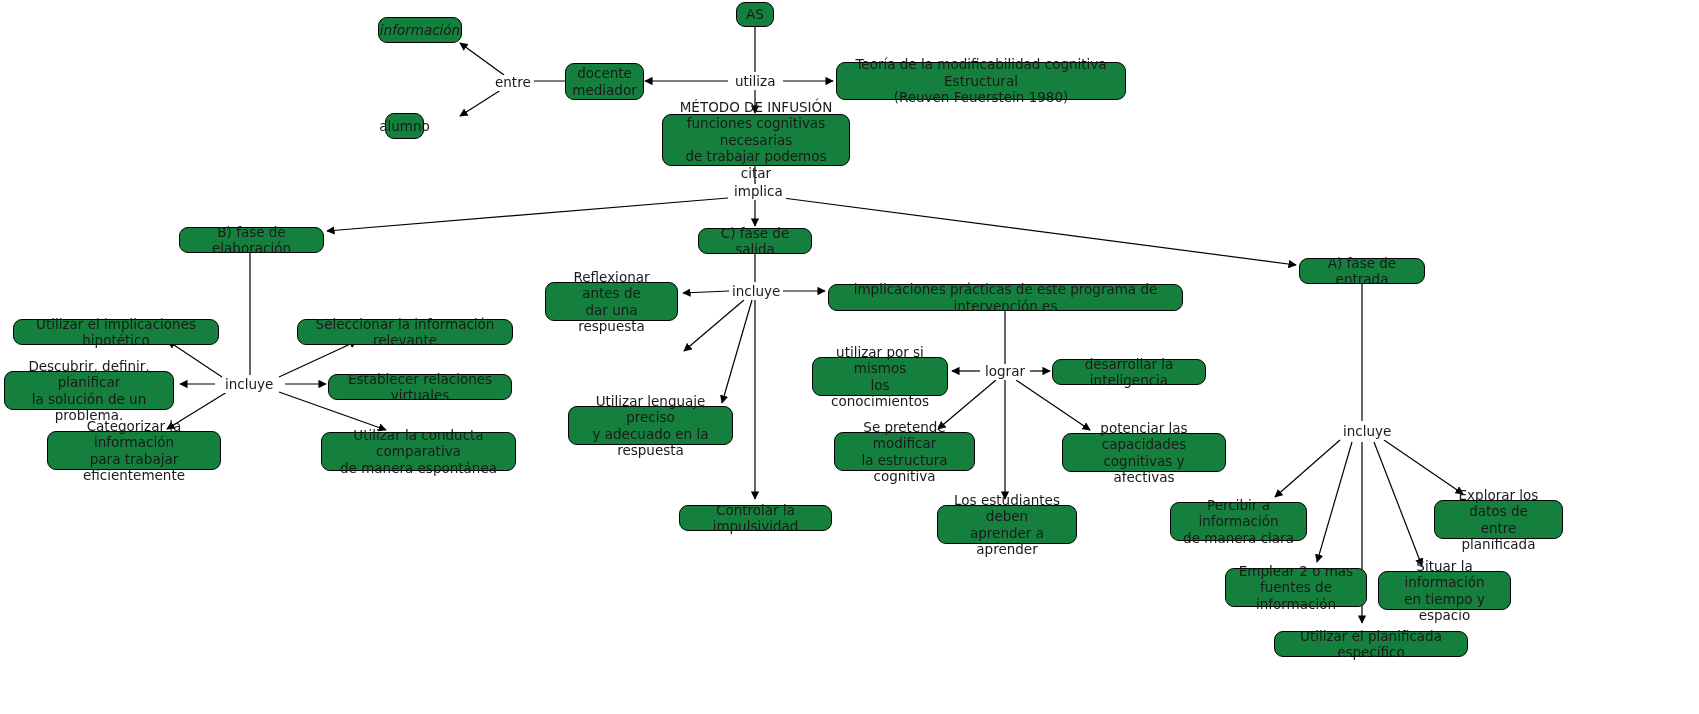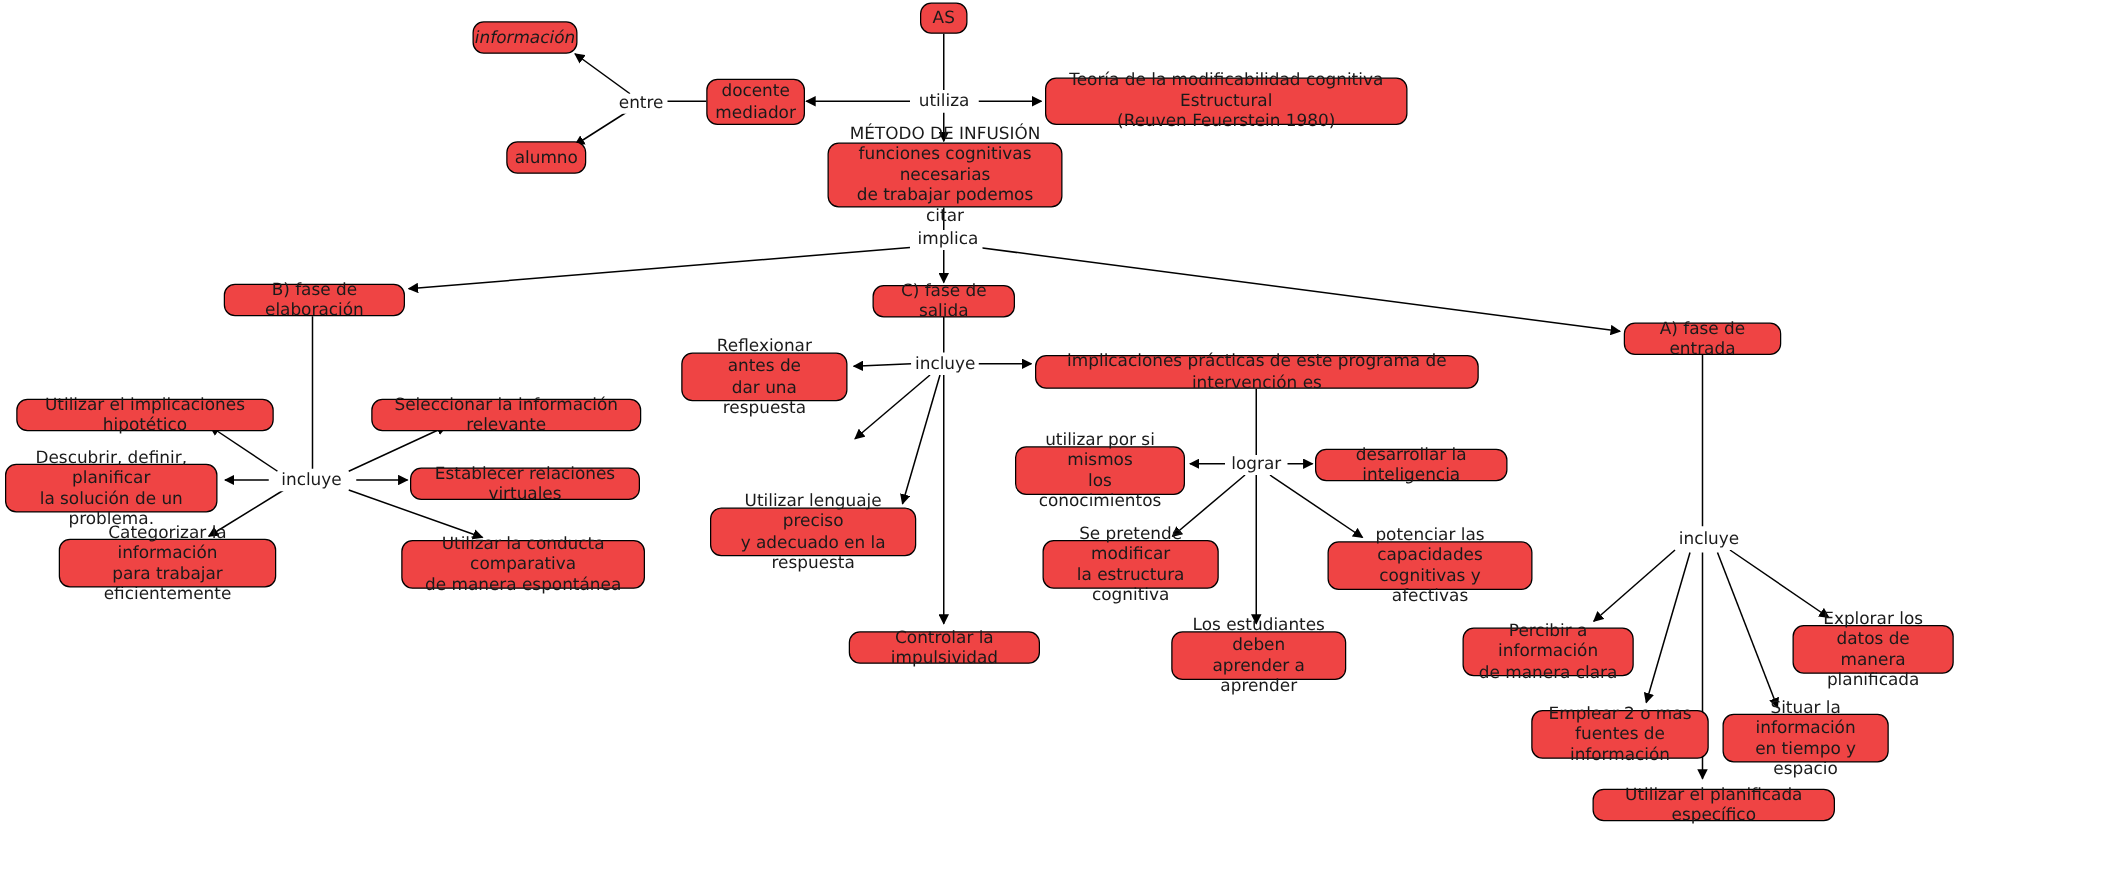--- a/index.html
+++ b/index.html
@@ -23,21 +23,21 @@
     top: 0;
     width: 1699px;
     height: 714px;
     pointer-events: none;
   }
   .node {
     position: absolute;
     box-sizing: border-box;
     border: 1.3px solid #000000;
     border-radius: 9px;
-    background: #ef4444;
+    background: #15803d;
     color: #1a1a1a;
     display: flex;
     align-items: center;
     justify-content: center;
     text-align: center;
     line-height: 1.22;
     font-size: 13.5px;
     padding: 3px 8px;
     white-space: pre-line;
     z-index: 2;
@@ -116,21 +116,21 @@
       <line x1="1362" y1="442" x2="1362" y2="623" marker-end="url(#arrow)"></line>
       <line x1="1374" y1="442" x2="1422" y2="566" marker-end="url(#arrow)"></line>
       <line x1="1384" y1="440" x2="1463" y2="494" marker-end="url(#arrow)"></line>
     </g>
   </svg>
 
   <div class="node" style="left:736px; top:2px; width:38px; height:25px;">AS</div>
 
   <div class="node" style="left:378px; top:17px; width:84px; height:26px;font-style:italic;">información</div>
 
-  <div class="node" style="left:385px; top:113px; width:64px; height:26px;margin-left:20px;">alumno</div>
+  <div class="node" style="left:385px; top:113px; width:39px; height:26px;">alumno</div>
 
   <div class="node" style="left:565px; top:63px; width:79px; height:37px;">docente
 mediador</div>
 
   <div class="node" style="left:836px; top:62px; width:290px; height:38px;">Teoría de la modificabilidad cognitiva Estructural
 (Reuven Feuerstein 1980)</div>
 
   <div class="node" style="left:662px; top:114px; width:188px; height:52px;">MÉTODO DE INFUSIÓN
 funciones cognitivas necesarias
 de trabajar podemos citar</div>
@@ -184,21 +184,21 @@
   <div class="node" style="left:1170px; top:502px; width:137px; height:39px;">Percibir a información
 de manera clara</div>
 
   <div class="node" style="left:1225px; top:568px; width:142px; height:39px;">Emplear 2 o mas
 fuentes de información</div>
 
   <div class="node" style="left:1378px; top:571px; width:133px; height:39px;">Situar la información
 en tiempo y espacio</div>
 
   <div class="node" style="left:1434px; top:500px; width:129px; height:39px;">Explorar los datos de
-manera planificada</div>
+entre planificada</div>
 
   <div class="node" style="left:1274px; top:631px; width:194px; height:26px;">Utilizar el planificada específico</div>
 
   <div class="linklabel" style="left:732px; top:74px;">utiliza</div>
 
   <div class="linklabel" style="left:492px; top:75px;">entre</div>
 
   <div class="linklabel" style="left:731px; top:184px;">implica</div>
 
   <div class="linklabel" style="left:222px; top:377px;">incluye</div>

